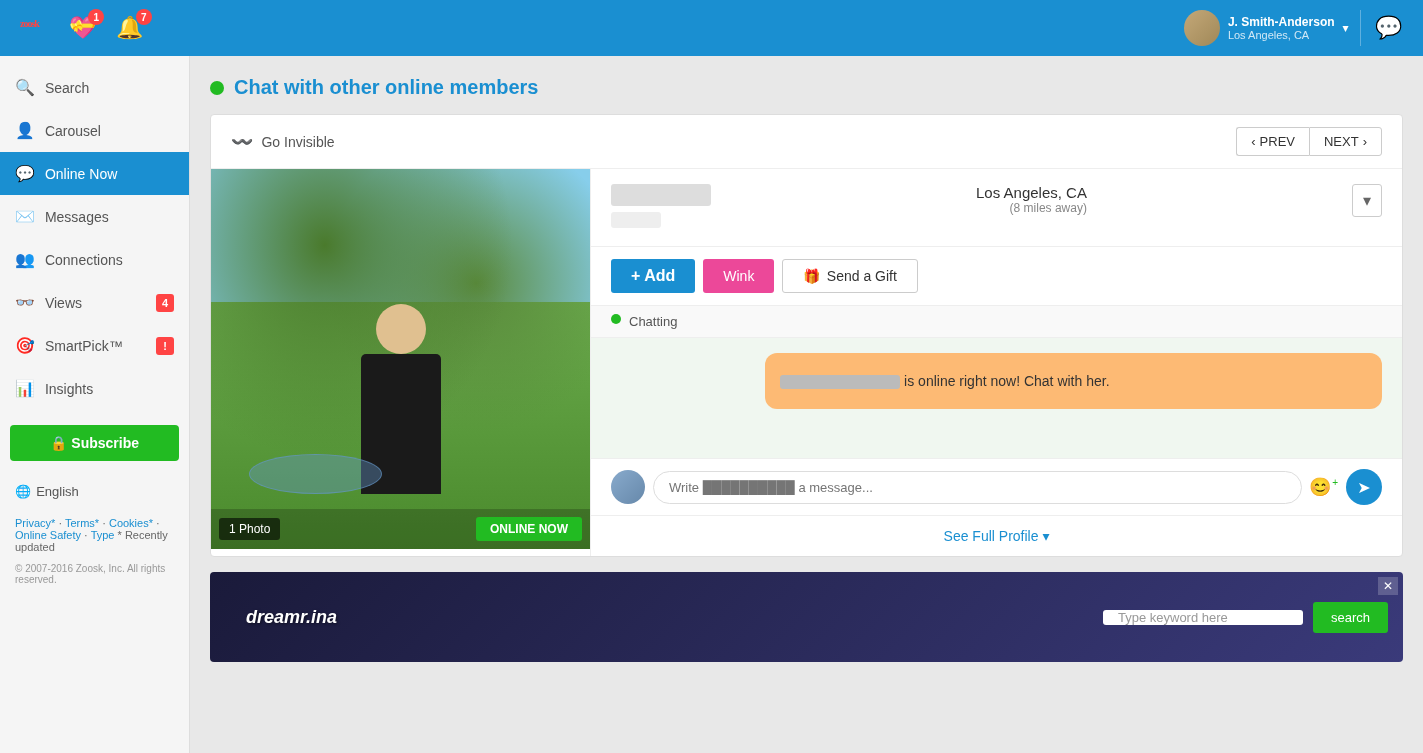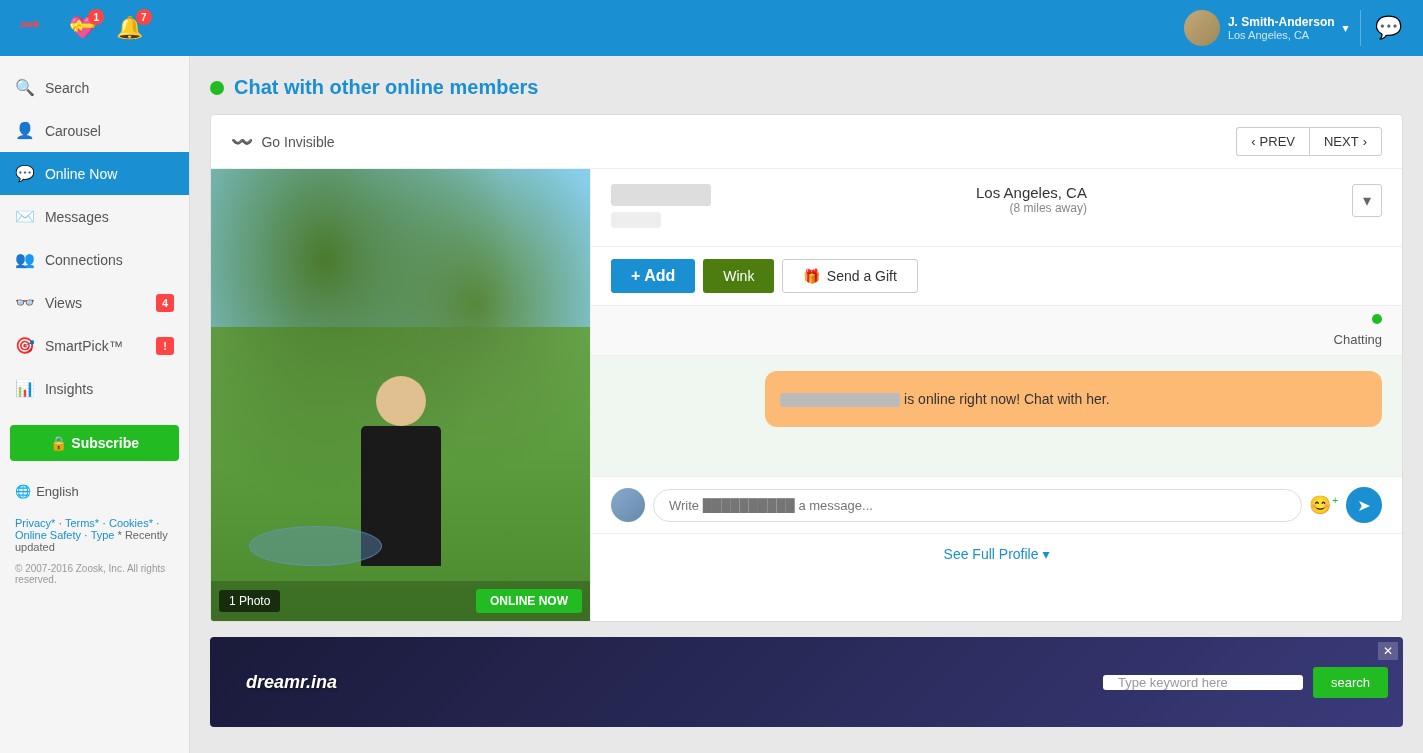--- a/index.html
+++ b/index.html
@@ -249,21 +249,21 @@
       gap: 0;
     }
     .profile-photo-section {
       width: 380px;
       flex-shrink: 0;
       position: relative;
       border-right: 1px solid #eee;
     }
     .profile-photo {
       width: 100%;
-      height: 452px;
+      height: 380px;
       background: linear-gradient(135deg, #5a8a3c 0%, #3a6a2c 30%, #6aaa4c 60%, #8ab86c 100%);
       position: relative;
       overflow: hidden;
       display: flex;
       align-items: center;
       justify-content: center;
     }
     
     .photo-bg {
       position: absolute;
@@ -358,21 +358,21 @@
       background: #1a8fd1;
       color: white;
       border: none;
       padding: 8px 20px;
       border-radius: 3px;
       cursor: pointer;
       font-size: 16px;
       font-weight: bold;
     }
     .btn-wink {
-      background: #4d7c0f;
+      background: #ec4899;
       color: white;
       border: none;
       padding: 8px 20px;
       border-radius: 3px;
       cursor: pointer;
       font-size: 14px;
     }
     .btn-gift {
       background: white;
       color: #333;
@@ -382,26 +382,25 @@
       cursor: pointer;
       font-size: 14px;
       display: flex;
       align-items: center;
       gap: 6px;
     }
 
     
     .chat-status-bar {
       display: flex;
-      align-items: flex-end;
+      align-items: flex-start;
       gap: 8px;
       padding: 8px 20px;
       background: #f9f9f9;
       border-bottom: 1px solid #eee;
-      flex-direction: column;
     }
     .chat-online-dot {
       width: 10px;
       height: 10px;
       background: #22bb22;
       border-radius: 50%;
     }
     .chat-status-text {
       font-size: 13px;
       color: #555;

